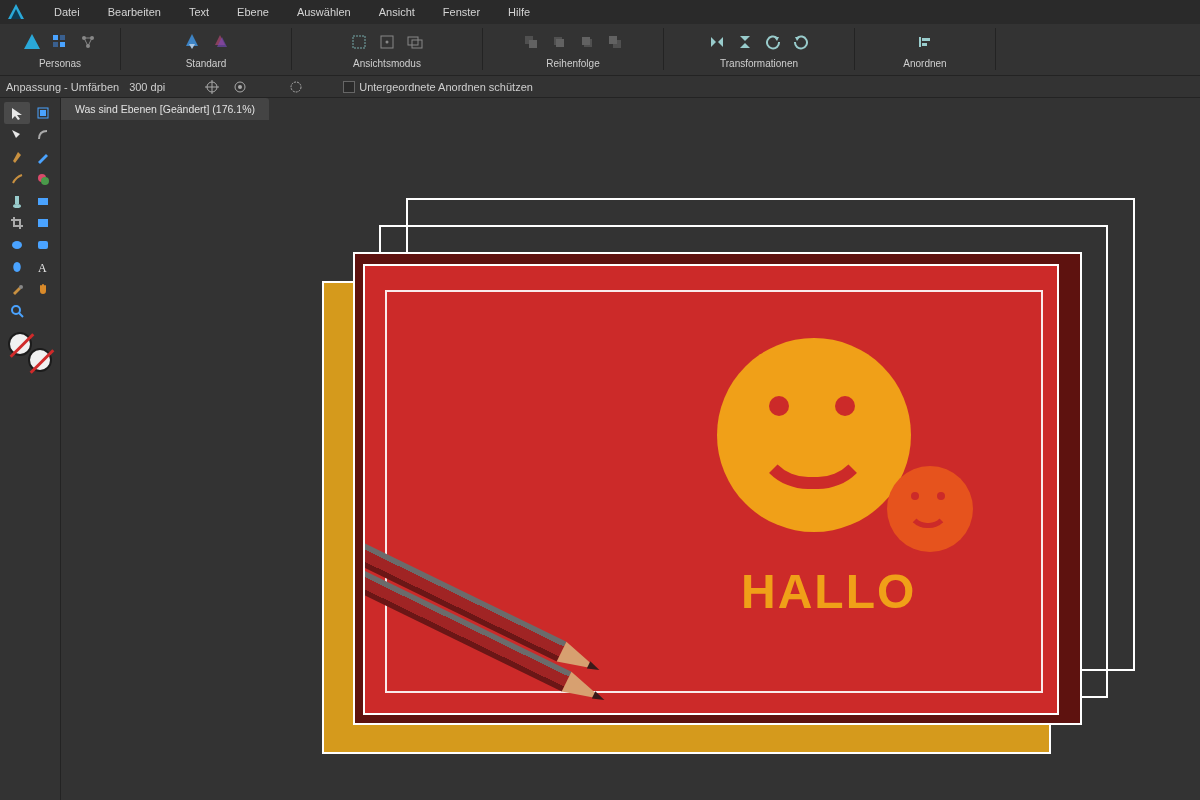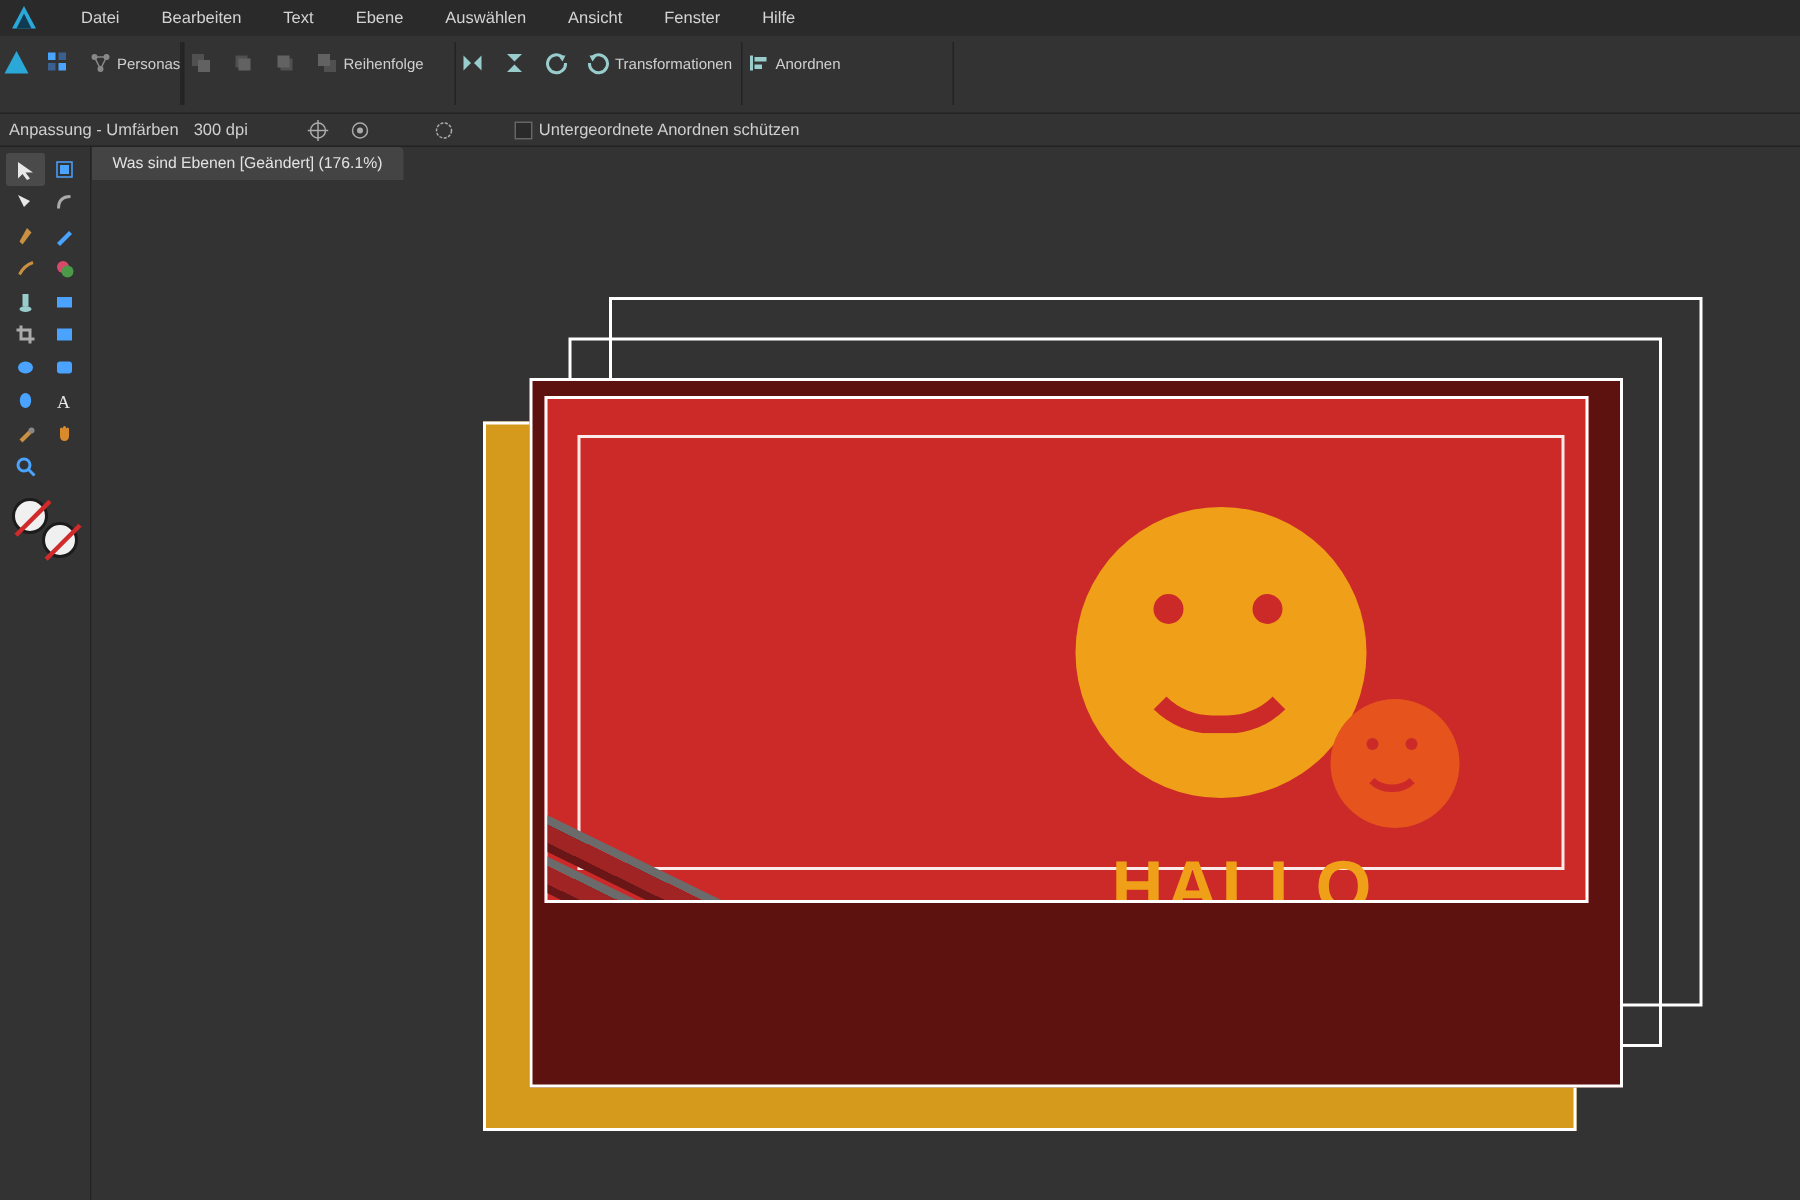--- a/index.html
+++ b/index.html
@@ -34,21 +34,21 @@
 
   
   .toolbar {
     height: 52px;
     background: #333333;
     display: flex; align-items: flex-start;
     border-bottom: 1px solid #232323;
     position: relative;
   }
   .toolbar-group {
-    display: flex; flex-direction: row; align-items: center;
+    display: flex; flex-direction: column; align-items: center;
     padding: 4px 0 2px 0;
   }
   .toolbar-group .icons-row {
     display: flex; gap: 6px; align-items: center;
     height: 28px;
   }
   .toolbar-group .group-label {
     font-size: 10px; color: #cfcfcf; margin-top: 2px;
   }
   .tb-icon {
@@ -263,23 +263,62 @@
             <circle cx="8" cy="12" r="2" fill="#888"></circle>
             <path d="M4 4 L12 4 L8 12 Z" fill="none" stroke="#888"></path>
           </svg>
       </span>
     </div>
     <div class="group-label">Personas</div>
   </div>
 
   <div class="vsep"></div>
 
+  <div class="toolbar-group" style="width:170px">
+    <div class="icons-row">
+      <span class="tb-icon">
+        <svg width="18" height="18">
+            <polygon points="9,1 15,13 3,13" fill="#3d83c4"></polygon>
+            <polygon points="9,16 6,11 12,11" fill="#a8c4e0"></polygon>
+          </svg>
+      </span>
+      <span class="tb-icon">
+        <svg width="18" height="18">
+            <polygon points="9,2 14,12 4,12" fill="#c24a7a" opacity=".6"></polygon>
+            <polygon points="11,4 16,14 6,14" fill="#7a4ac2" opacity=".6"></polygon>
+          </svg>
+      </span>
+    </div>
+    <div class="group-label">Standard</div>
+  </div>
 
   <div class="vsep"></div>
 
+  <div class="toolbar-group" style="width:190px">
+    <div class="icons-row">
+      <span class="tb-icon">
+        <svg width="16" height="16">
+            <rect x="2" y="2" width="12" height="12" fill="none" stroke="#7aa" stroke-dasharray="2 1"></rect>
+          </svg>
+      </span>
+      <span class="tb-icon">
+        <svg width="16" height="16">
+            <rect x="2" y="2" width="12" height="12" fill="none" stroke="#888"></rect>
+            <circle cx="8" cy="8" r="1.5" fill="#888"></circle>
+          </svg>
+      </span>
+      <span class="tb-icon">
+        <svg width="16" height="16">
+            <rect x="1" y="3" width="10" height="8" fill="none" stroke="#888"></rect>
+            <rect x="5" y="6" width="10" height="8" fill="none" stroke="#888"></rect>
+          </svg>
+      </span>
+    </div>
+    <div class="group-label">Ansichtsmodus</div>
+  </div>
 
   <div class="vsep"></div>
 
   <div class="toolbar-group" style="width:180px">
     <div class="icons-row">
       <span class="tb-icon dim">
           <svg width="16" height="16">
             <rect x="2" y="2" width="8" height="8" fill="#888"></rect>
             <rect x="6" y="6" width="8" height="8" fill="#bbb"></rect>
           </svg>
@@ -526,21 +565,21 @@
 
 <div class="canvas-area">
 
   <div class="layer-frame" style="left:345px; top:78px; width:729px; height:473px;"></div>
   <div class="layer-frame" style="left:318px; top:105px; width:729px; height:473px;"></div>
 
   <div class="card-yellow" style="left:261px; top:161px; width:729px; height:473px;"></div>
 
   <div class="card-darkred" style="left:292px; top:132px; width:729px; height:473px;"></div>
 
-  <div class="card-red" style="left:302px; top:144px; width:696px; height:338px;">
+  <div class="card-red" style="left:302px; top:144px; width:696px; height:451px;">
     <div class="inner-border"></div>
 
     <div class="pencil" style="left:-100px; top:230px; transform:rotate(26deg);">
       <div class="shaft"></div>
         <div class="tip"></div>
         <div class="lead"></div>
     </div>
     <div class="pencil" style="left:-95px; top:260px; transform:rotate(26deg);">
       <div class="shaft"></div>
         <div class="tip"></div>

